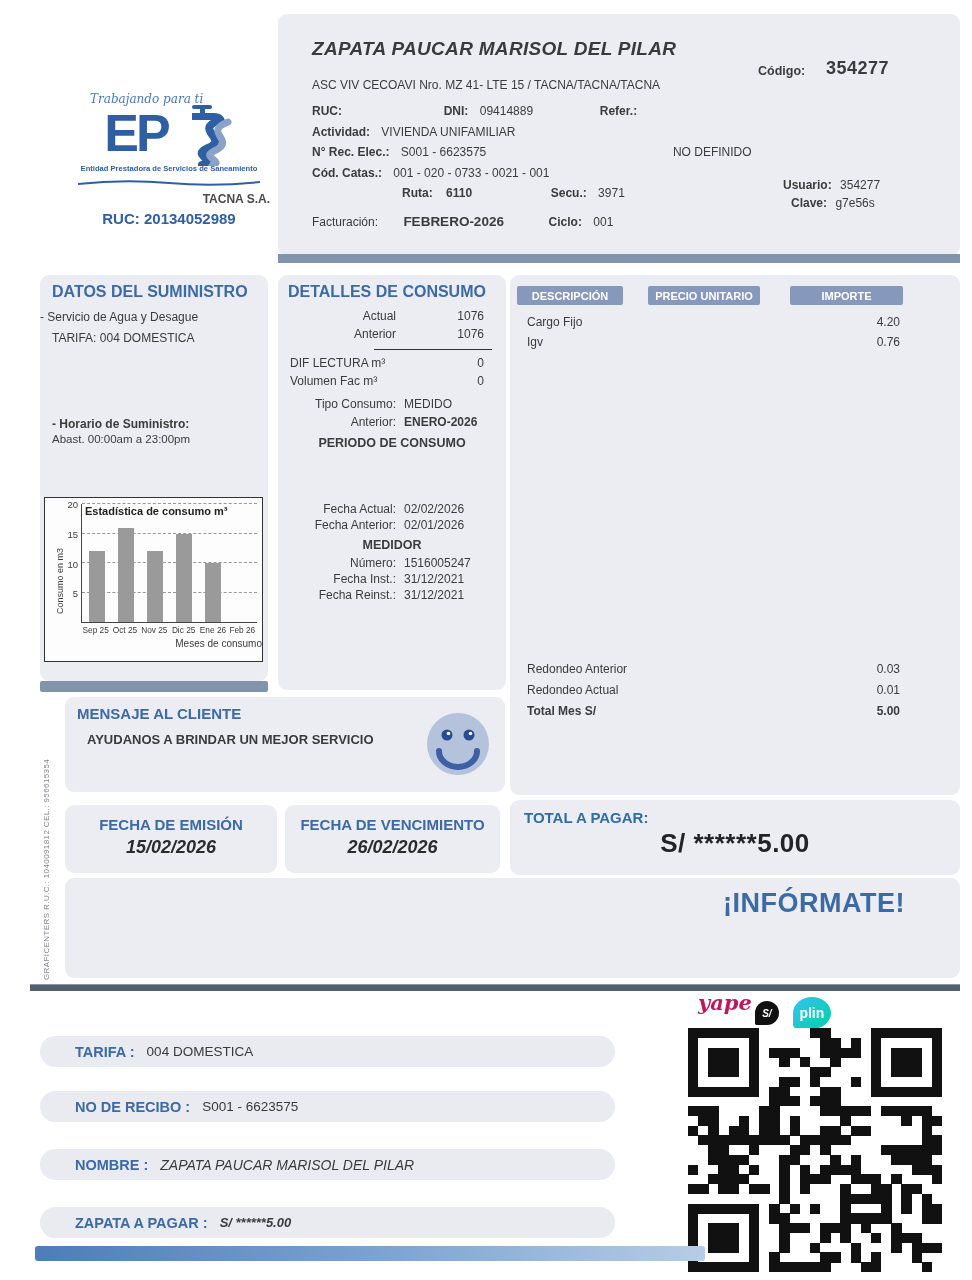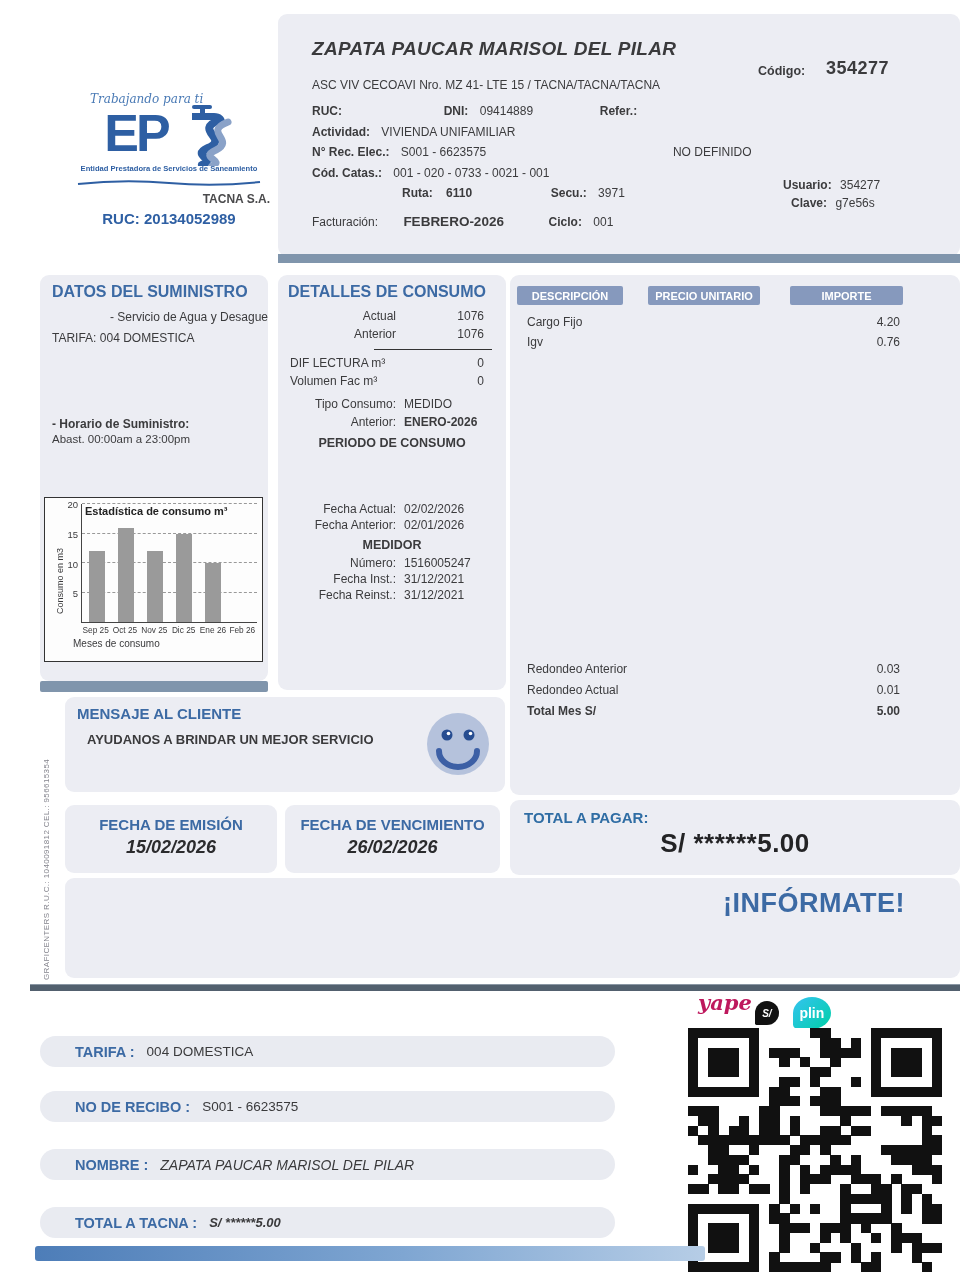--- a/index.html
+++ b/index.html
@@ -29,21 +29,21 @@
   .haddr { position:absolute; left:34px; top:64px; font-size:12px; }
   .hrow { position:absolute; left:34px; white-space:nowrap; }
   .lbl { font-weight:bold; }
   .hr-usuario { position:absolute; left:505px; white-space:nowrap; }
 
   .steel-bar { position:absolute; background:#8095ac; }
 
   
   .sum-box { left:40px; top:275px; width:228px; height:406px; font-size:12px; }
   .sum-title { padding:8px 0 0 12px; font-size:16px; line-height:17px; font-weight:bold; color:#3c6aa4; }
-  .sum-line { margin-top:10px;text-align:right; }
+  .sum-line { margin-top:10px; }
   .sum-line2 { padding-left:12px; margin-top:7px; }
   .sum-horario { padding-left:12px; margin-top:72px; font-weight:bold; }
   .sum-abast { padding-left:12px; margin-top:2px; font-size:11.5px; }
 
   
   .chart-box { position:absolute; left:44px; top:497px; width:219px; height:165px;
     background:#fdfdfd; border:1px solid #333; display:flex; }
   .chart-ylabel { width:14px; position:relative; }
   .chart-ylabel span { position:absolute; left:-30px; top:78px; transform:rotate(-90deg); transform-origin:center;
     font-size:9px; white-space:nowrap; width:90px; text-align:center; display:block; }
@@ -52,21 +52,21 @@
   .chart-yaxis { width:22px; position:relative; font-size:9.5px; }
   .chart-yaxis .ytick { position:absolute; right:3px; transform:translateY(50%); }
   .chart-plot { flex:1; position:relative; border-left:1px solid #444; border-bottom:1px solid #444; margin-right:5px; }
   .gridline { position:absolute; left:0; right:0; border-top:1px dashed #999; }
   .chart-title { position:absolute; left:3px; top:1px; font-size:11px; font-weight:bold; color:#222; white-space:nowrap; z-index:2; background:transparent; }
   .bars { position:absolute; left:0; right:0; top:0; bottom:0; display:flex; align-items:flex-end; z-index:1; }
   .bar-slot { flex:1; display:flex; justify-content:center; align-items:flex-end; height:100%; }
   .bar { width:16px; }
   .chart-xticks { display:flex; margin:2px 5px 0 22px; font-size:8.3px; }
   .chart-xticks div { flex:1; text-align:center; white-space:nowrap; }
-  .chart-xlabel { text-align:left; font-size:10px; margin-top:3px; padding-left:14px; }
+  .chart-xlabel { text-align:right; font-size:10px; margin-top:3px; padding-left:14px; }
 
   
   .cons-box { left:278px; top:275px; width:228px; height:415px; font-size:12px; }
   .cons-title { padding:8px 0 0 10px; font-size:16px; line-height:17px; font-weight:bold; color:#3c6aa4; }
   .crow { display:flex; height:18px; align-items:center; }
   .crow .cl { width:118px; text-align:right; }
   .crow .cv { flex:1; padding-left:8px; }
   .crow .cv.num { text-align:right; padding-right:22px; }
   .crow .cl.ll { text-align:left; padding-left:12px; width:150px; }
   .c-hr { border-top:1.5px solid #333; width:118px; margin:6px 14px 4px auto; }
@@ -732,19 +732,19 @@
   </div>
   <div class="srow" style="top:1091px;">
     <span class="sl">NO DE RECIBO :</span>
     <span class="sv">S001 - 6623575</span>
   </div>
   <div class="srow" style="top:1149px;">
     <span class="sl">NOMBRE :</span>
     <span class="sv it">ZAPATA PAUCAR MARISOL DEL PILAR</span>
   </div>
   <div class="srow" style="top:1207px;">
-    <span class="sl">TOTAL A TACNA :</span>
+    <span class="sl">ZAPATA A PAGAR :</span>
     <span class="sv itb">S/ ******5.00</span>
   </div>
 
   <div class="bottom-bar"></div>
 
 </div>
 
 </body></html>

